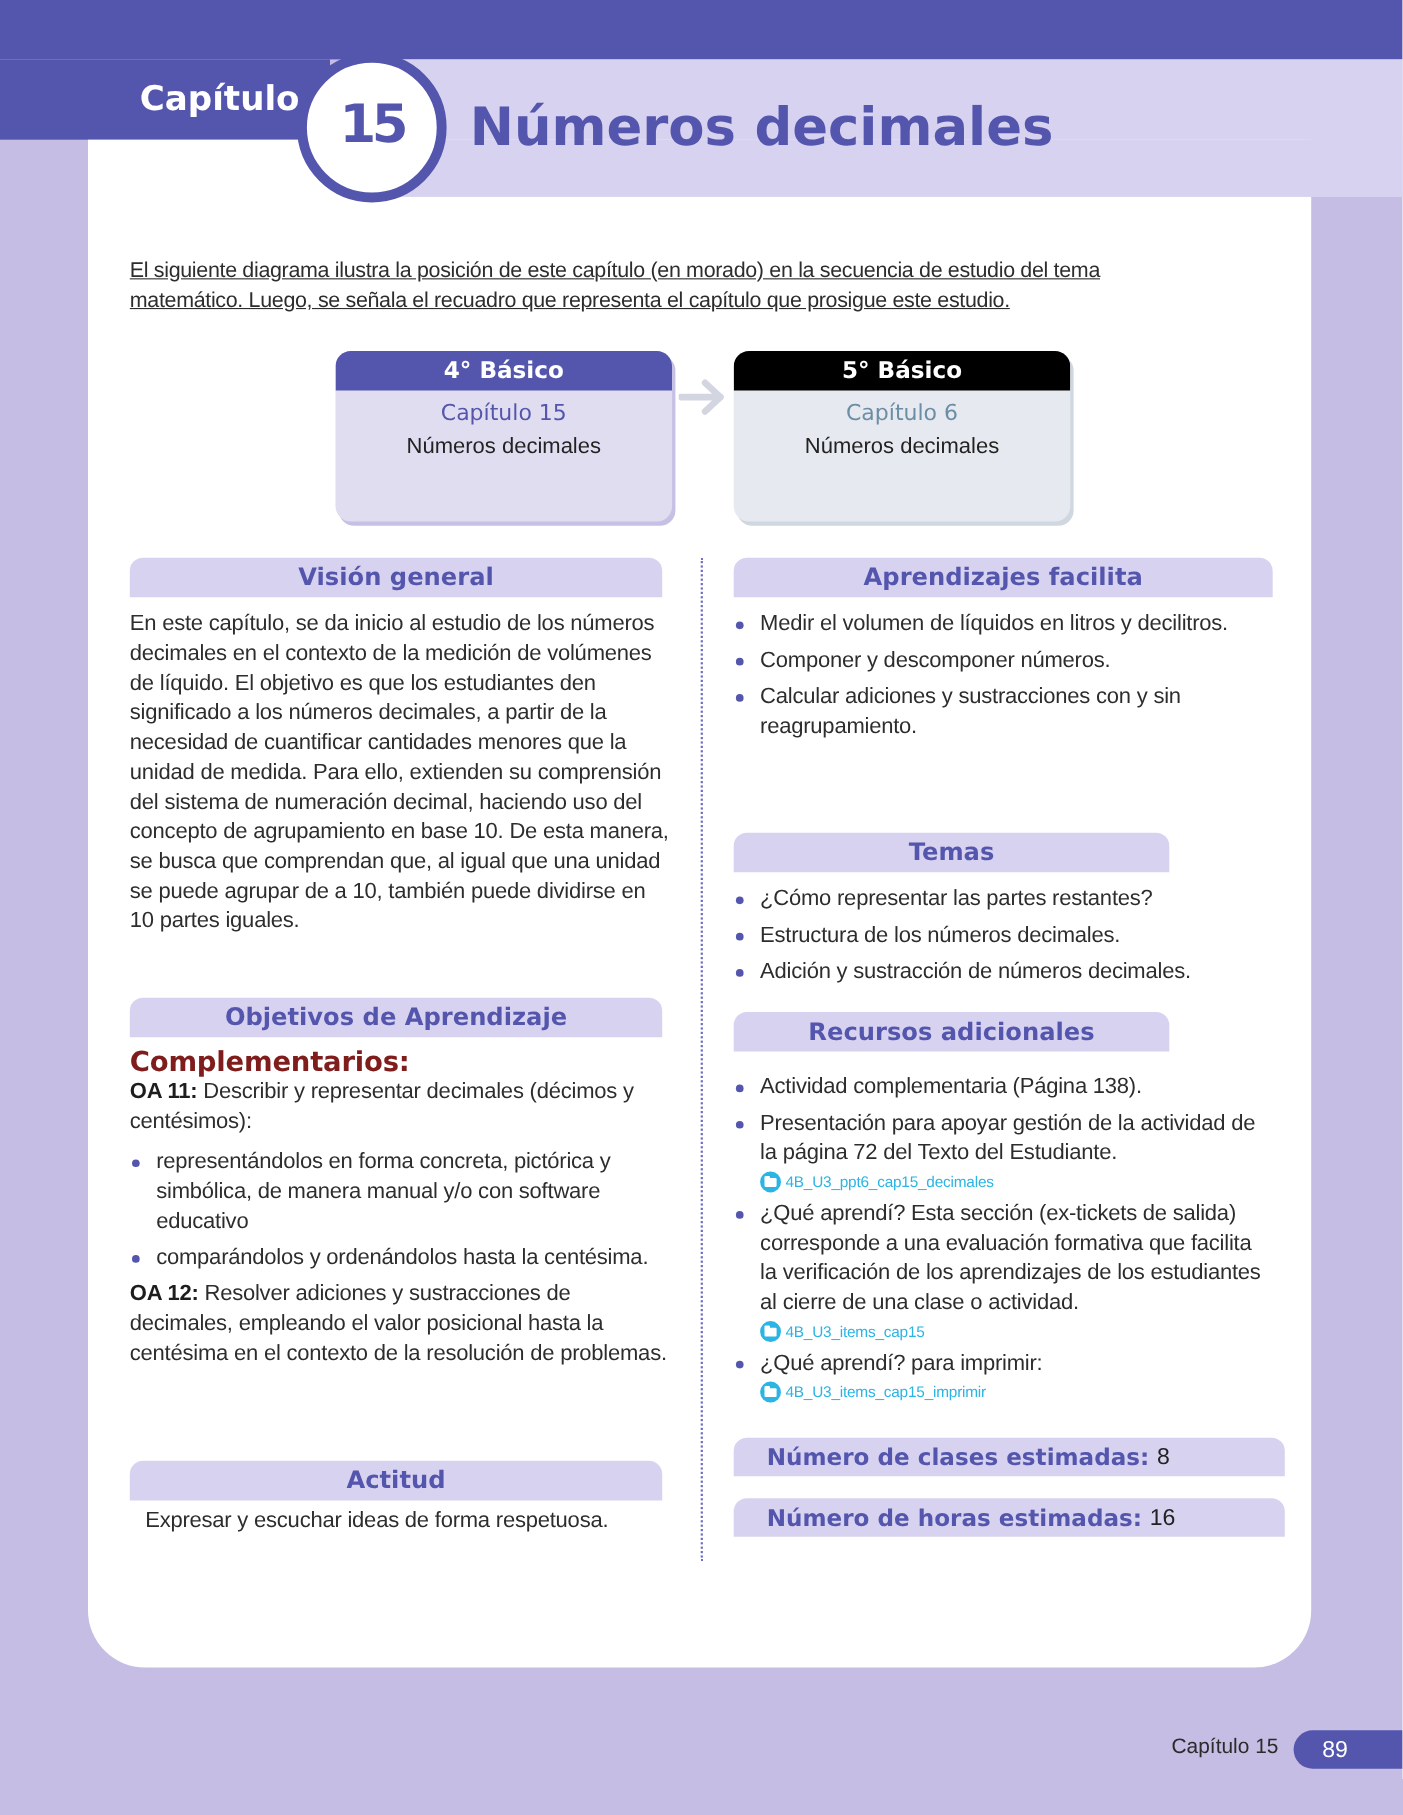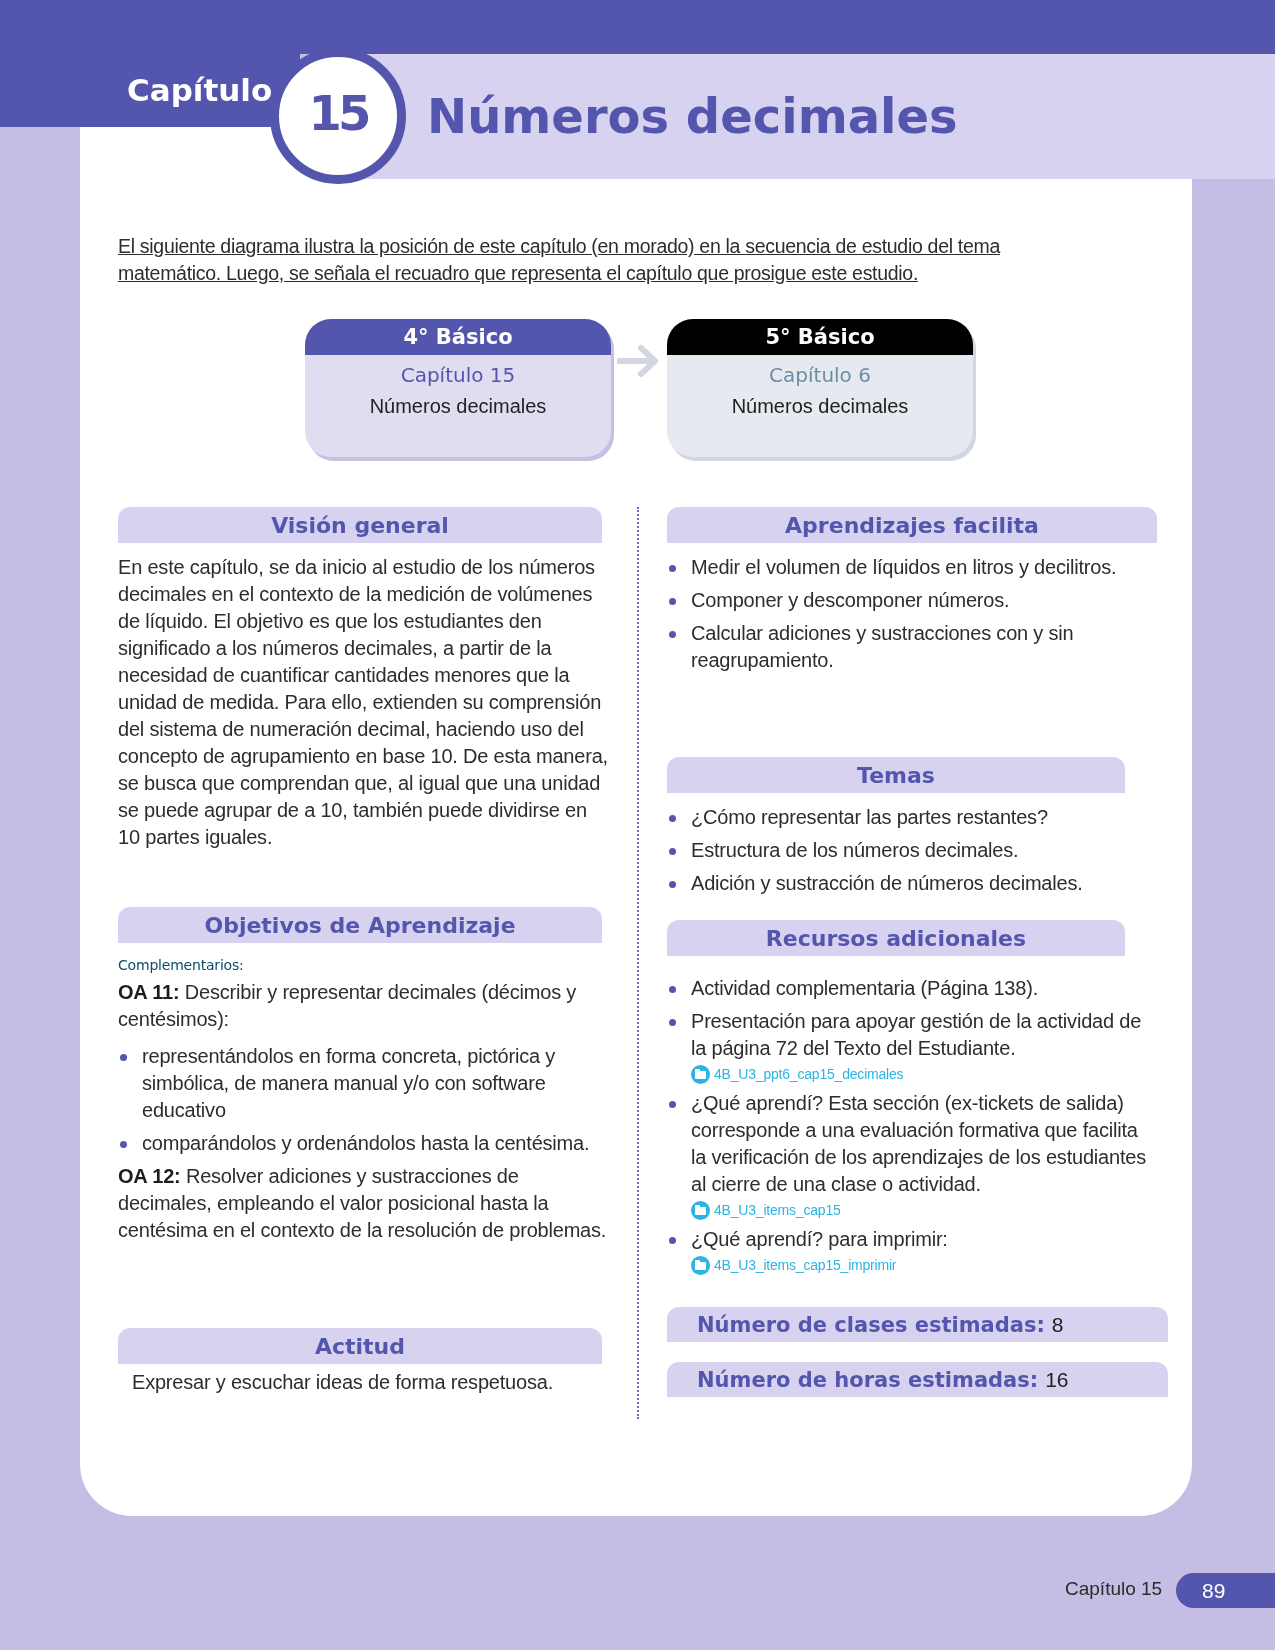--- a/index.html
+++ b/index.html
@@ -54,22 +54,22 @@
       color: #5456ae; font-weight: bold; font-size: 48px;
       font-family: "DejaVu Sans", sans-serif;
     }
     .intro {
       position: absolute; left: 118px; top: 233px; width: 960px;
       font-size: 19.5px; line-height: 27px; color: #2d2d2d;
       letter-spacing: -0.3px;
       text-decoration: underline;
     }
     .stage-box {
-      position: absolute; top: 319px; width: 306px; height: 138px;
-      border-radius: 26px;
+      position: absolute; top: 319px; width: 306px; height: 155px;
+      border-radius: 14px;
       overflow: hidden;
     }
     .stage-box.current { left: 305px; background: #e0ddf1; box-shadow: 3px 4px 0 #c6c1e4; }
     .stage-box.next { left: 667px; background: #e6e9ef; box-shadow: 3px 4px 0 #cfd7e0; }
     .stage-head {
       height: 36px; color: #fff; font-weight: bold; font-size: 21px;
       display: flex; align-items: center; justify-content: center;
       font-family: "DejaVu Sans", sans-serif;
     }
     .current .stage-head { background: #5456ae; }
@@ -87,40 +87,40 @@
     .section-head {
       position: absolute; height: 36px;
       background: #d7d2ef;
       border-radius: 12px 12px 0 0;
       color: #5456ae; font-weight: bold; font-size: 22px;
       display: flex; align-items: center; justify-content: center;
       font-family: "DejaVu Sans", sans-serif;
     }
     .section-head.left { left: 118px; width: 484px; }
     .section-head.right { left: 667px; width: 490px; }
-    .section-head.right.narrow { width: 458px; }
+    .section-head.right.narrow { width: 396px; }
     .body-text {
       position: absolute; font-size: 20px; line-height: 27px; color: #2d2d2d;
       letter-spacing: -0.2px;
     }
     .divider {
       position: absolute; left: 637px; top: 507px; width: 0; height: 912px;
       border-left: 2px dotted #6d6fc4;
     }
     ul.bullets { list-style: none; }
     ul.bullets li {
       position: relative; padding-left: 24px; margin-bottom: 6px;
       font-size: 20px; line-height: 27px; color: #2d2d2d; letter-spacing: -0.2px;
     }
     ul.bullets li .dot {
       position: absolute; left: 2px; top: 11px; width: 7px; height: 7px;
       background: #5456ae; border-radius: 50%;
     }
     .sub-head {
-      color: #0c4a6e; font-weight: normal; font-size: 14px;
+      color: #7f1d1d; font-weight: bold; font-size: 25px;
       font-family: "DejaVu Sans", sans-serif;
     }
     .oa-label { font-weight: bold; color: #1d1d1d; }
     .file-link {
       display: flex; align-items: center; gap: 4px;
       color: #2cb4e4; font-size: 14px; line-height: 20px; margin-top: 2px;
     }
     .folder-icon {
       display: inline-block; width: 19px; height: 19px; border-radius: 50%;
       background: #2cb4e4; position: relative;

